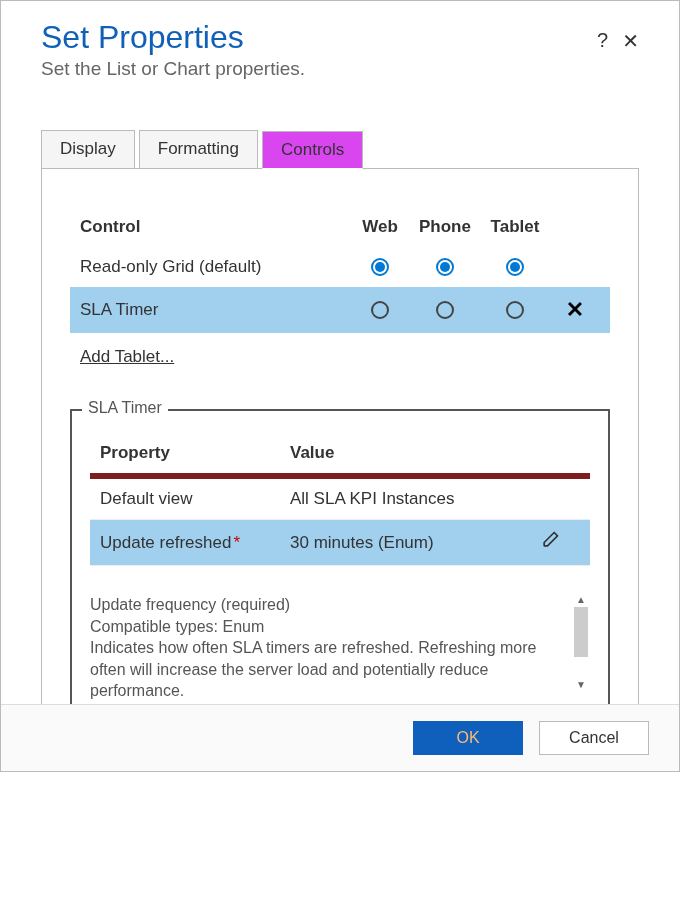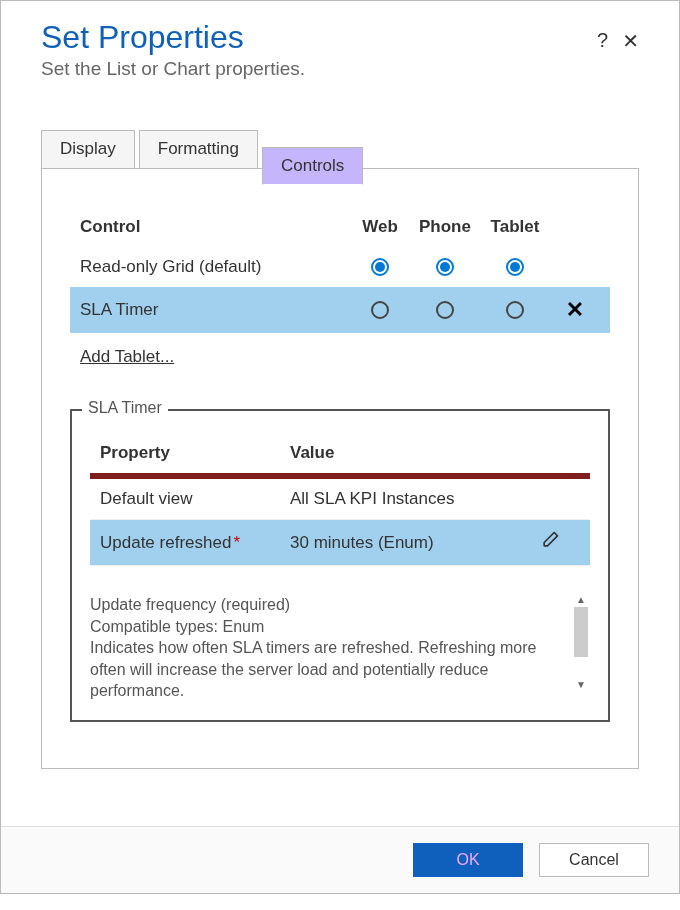--- a/index.html
+++ b/index.html
@@ -7,21 +7,21 @@
     margin: 0;
     font-family: "Segoe UI", Tahoma, sans-serif;
     background: #fff;
     color: #333;
     width: 680px;
     height: 910px;
     overflow: hidden;
   }
   .dialog {
     width: 680px;
-    height: 894px;
+    height: 772px;
     border: 1px solid #bbb;
     display: flex;
     flex-direction: column;
     position: relative;
   }
   .header {
     padding: 18px 40px 10px 40px;
     display: flex;
     align-items: flex-start;
     justify-content: space-between;
@@ -63,23 +63,23 @@
     padding: 8px 18px;
     font-size: 17px;
     color: #333;
     border: 1px solid #bbb;
     border-bottom: none;
     background: #f5f5f5;
     cursor: pointer;
     margin-right: 4px;
   }
   .tab.active {
-    background: #c4b5fd;
+    background: #d946ef;
     position: relative;
-    top: 17px;
+    top: 1px;
     border-bottom: 1px solid #fff;
   }
   .tab-content {
     border: 1px solid #bbb;
     border-top: none;
     padding: 28px 28px 28px 28px;
     min-height: 600px;
   }
   .ctrl-table {
     width: 100%;
@@ -216,21 +216,21 @@
     min-width: 110px;
     padding: 7px 20px;
     font-size: 16px;
     text-align: center;
     cursor: pointer;
     border: 1px solid #bbb;
     background: #fff;
   }
   .btn-primary {
     background: #0f5fbd;
-    color: #f0abfc;
+    color: #fdba74;
     border-color: #0f5fbd;
   }
 </style>
 </head>
 <body>
 
 <div class="dialog">
 
   <div class="header">
     <div class="title-block">

